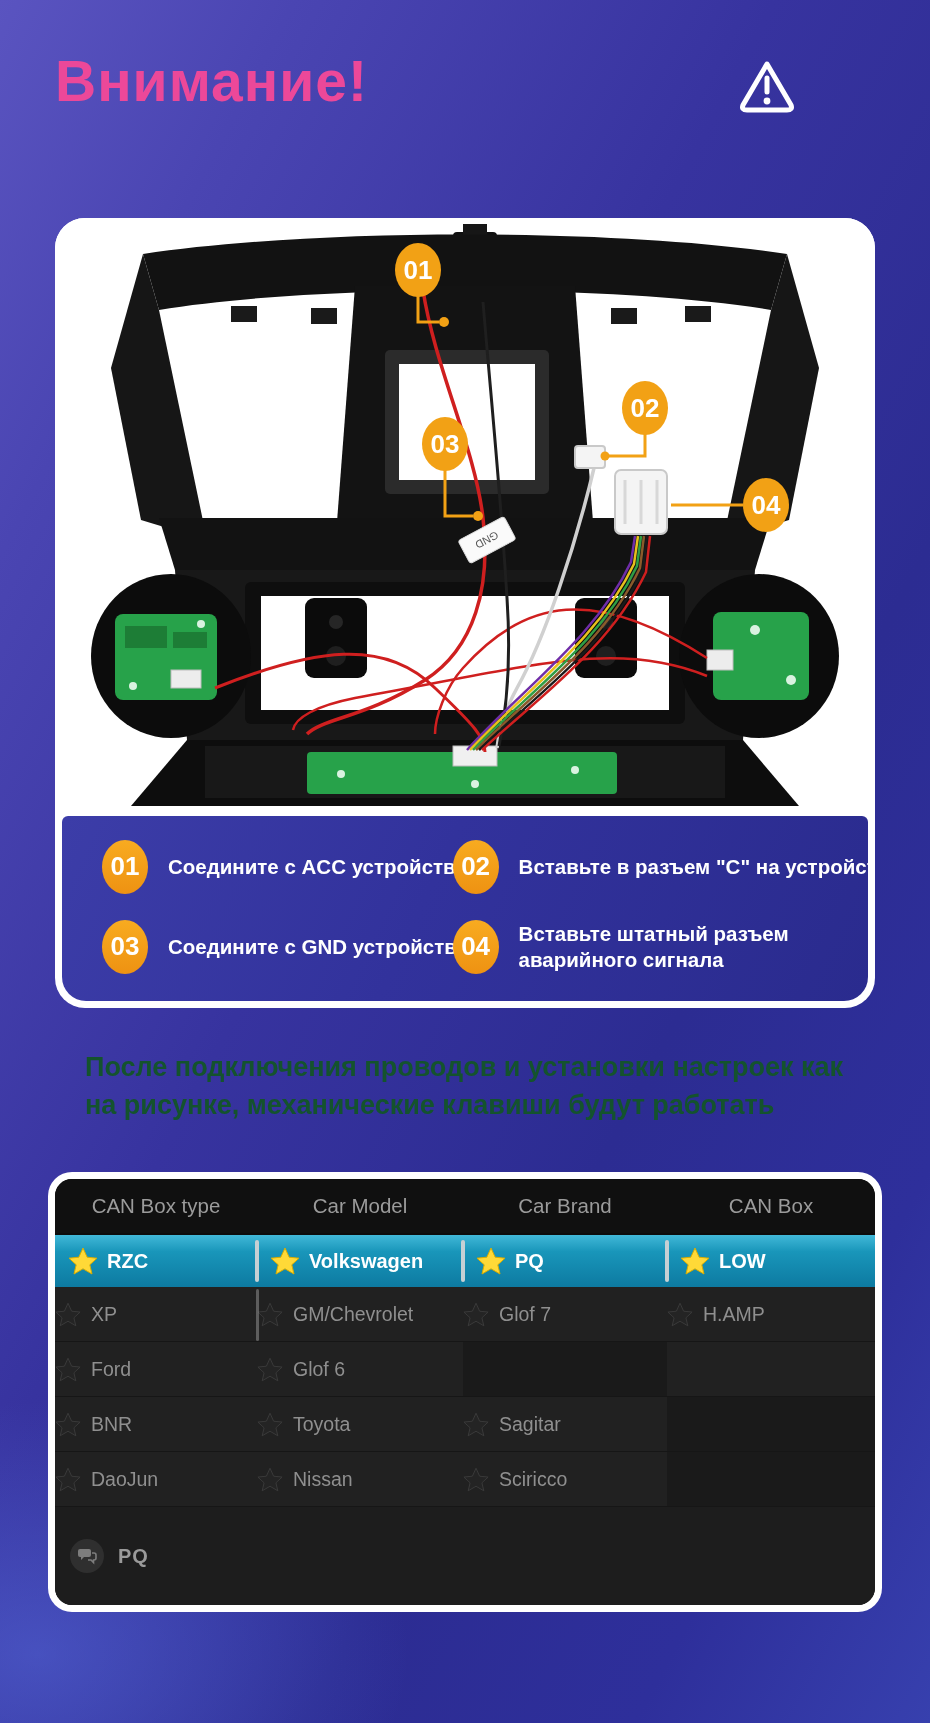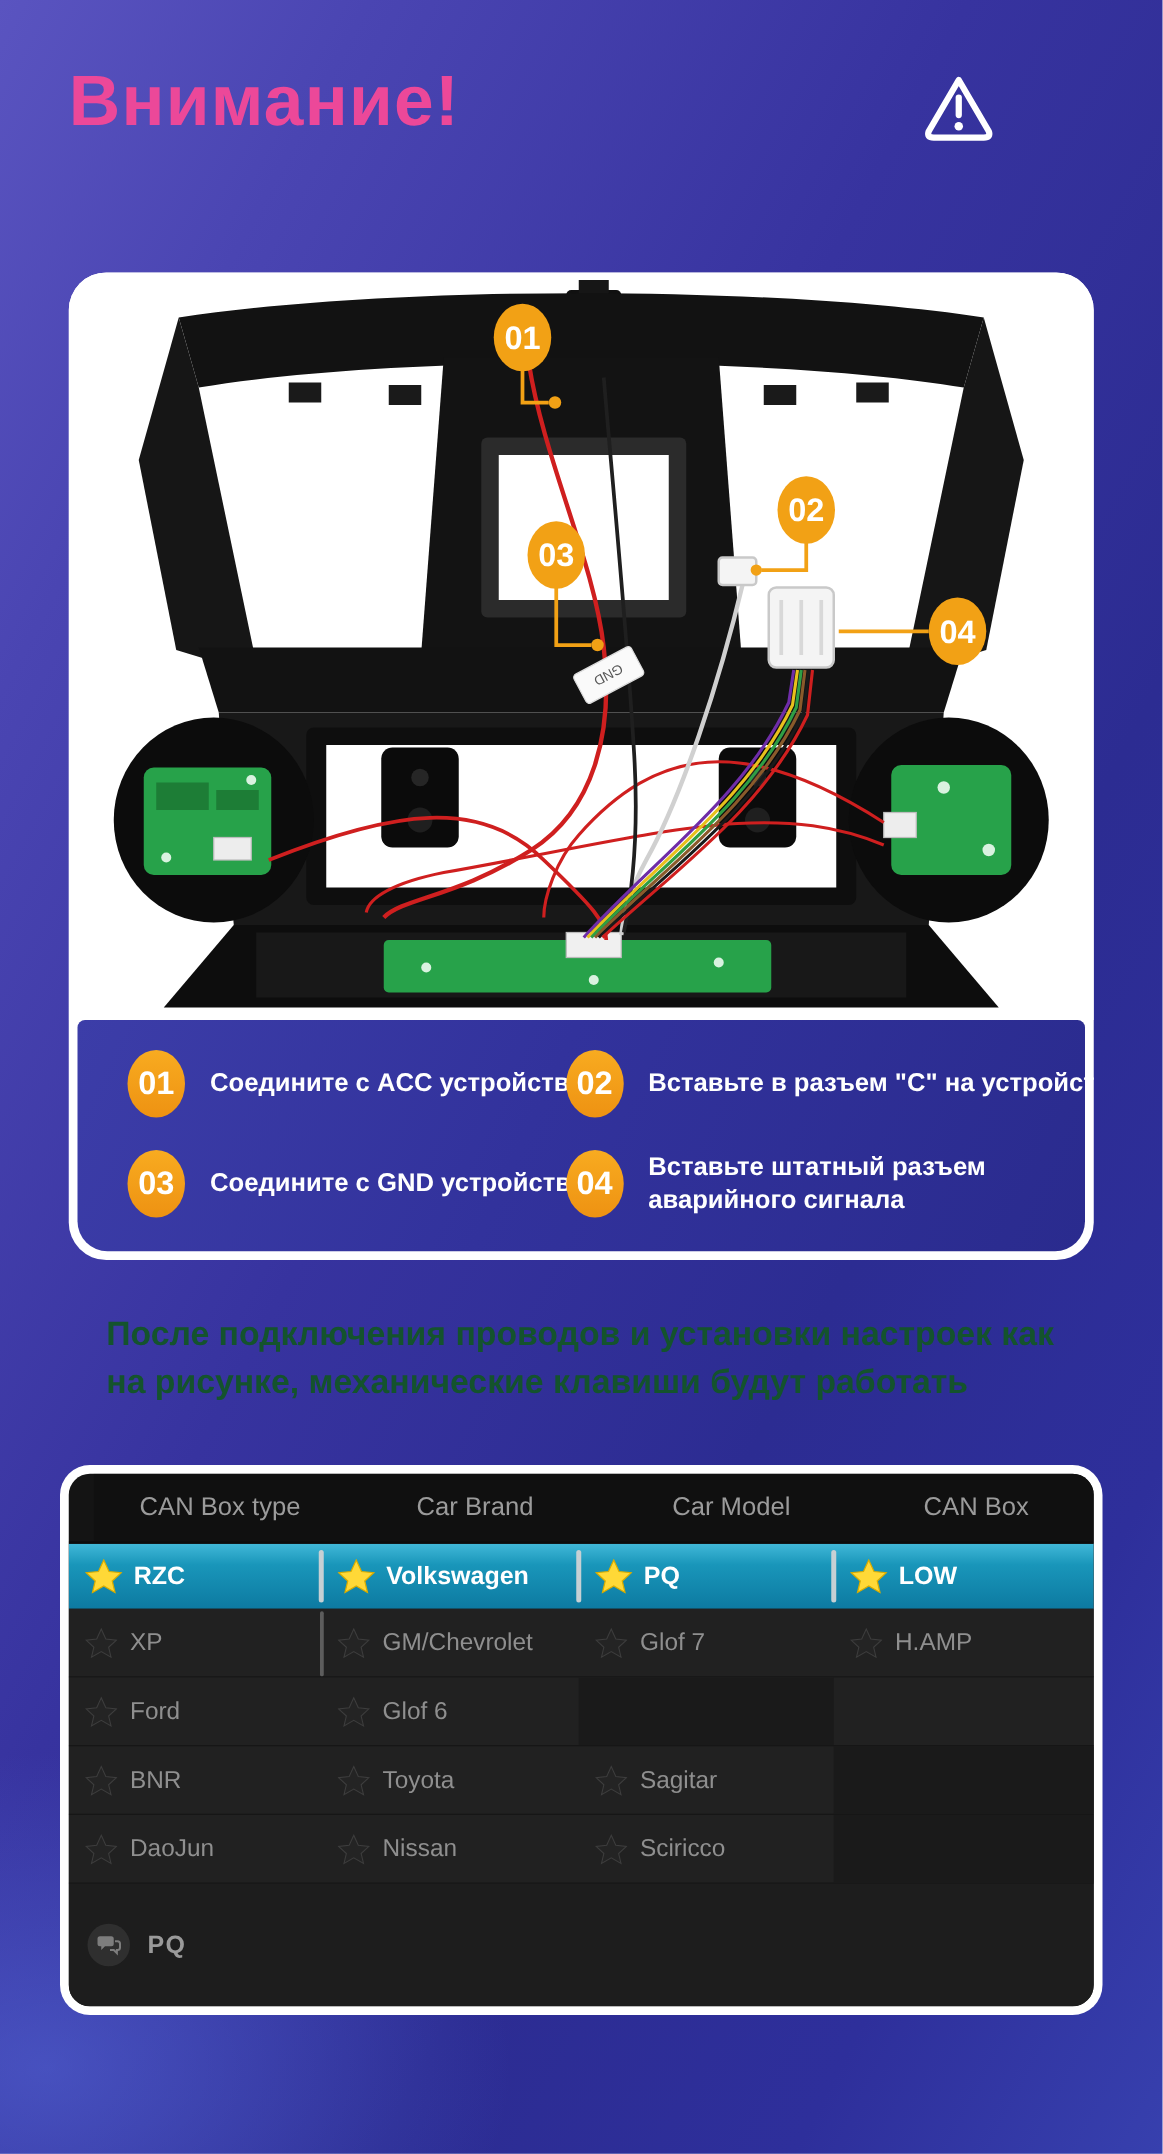--- a/index.html
+++ b/index.html
@@ -56,21 +56,21 @@
     position:absolute; left:48px; top:1172px; width:834px; height:440px;
     background:#fff; border-radius:24px; padding:7px;
   }
   .table-inner {
     position:relative; width:100%; height:100%;
     background:#141414; border-radius:17px; overflow:hidden;
     display:flex; flex-direction:column;
   }
   .t-grid { display:grid; grid-template-columns:202px 206px 204px 1fr; }
 
-  .t-header { height:54px; background:#101010;margin-left:20px; }
+  .t-header { height:54px; background:#101010; }
   .t-header .hcell {
     display:flex; align-items:center; justify-content:center;
     color:#9b9b9b; font-size:20.5px;
   }
 
   .t-selected {
     height:54px;
     background:linear-gradient(180deg,#41b8d8 0%, #1996ba 32%, #0d7aa1 100%);
     border-top:2px solid #0c0c0c;
   }
@@ -78,21 +78,21 @@
     position:relative; display:flex; align-items:center; gap:9px; padding-left:13px;
     color:#fff; font-size:20px; font-weight:700;text-align:center;
   }
   .t-selected .scell:not(:last-child)::after {
     content:""; position:absolute; right:-2px; top:10%; width:4px; height:80%;
     background:#c6d0d4; border-radius:2px;
   }
 
   .t-row { height:55px; background:#212121; border-bottom:1px solid #161616; }
   .t-row .cell {
-    display:flex; align-items:center; gap:10px; padding-left:13px;
+    display:flex; align-items:center; gap:10px; 
     color:#8f8f8f; font-size:19.5px;
   }
   .t-row .cell.void { background:#1a1a1a; }
 
   .hang-divider {
     position:absolute; left:201px; top:110px; width:3px; height:52px;
     background:#8f8f8f; opacity:.55; border-radius:2px;
   }
 
   .t-footer {
@@ -239,22 +239,22 @@
   </div>
 </div>
 
 <p class="note">После подключения проводов и установки настроек как на рисунке, механические клавиши будут работать</p>
 
 <div class="table-card">
   <div class="table-inner">
 
     <div class="t-grid t-header">
       <div class="hcell">CAN Box type</div>
+      <div class="hcell">Car Model</div>
       <div class="hcell">Car Brand</div>
-      <div class="hcell">Car Model</div>
       <div class="hcell">CAN Box</div>
     </div>
 
     <div class="t-grid t-selected">
       <div class="scell">
         <svg class="star" width="30" height="28" viewBox="0 0 30 28">
             <path d="M15 1 L19.2 10.2 L29 11.2 L21.8 17.8 L24 27 L15 21.8 L6 27 L8.2 17.8 L1 11.2 L10.8 10.2 Z" fill="#ffd937" stroke="#d9ad00" stroke-width="1"></path>
           </svg>
         <span>RZC</span>
       </div>

